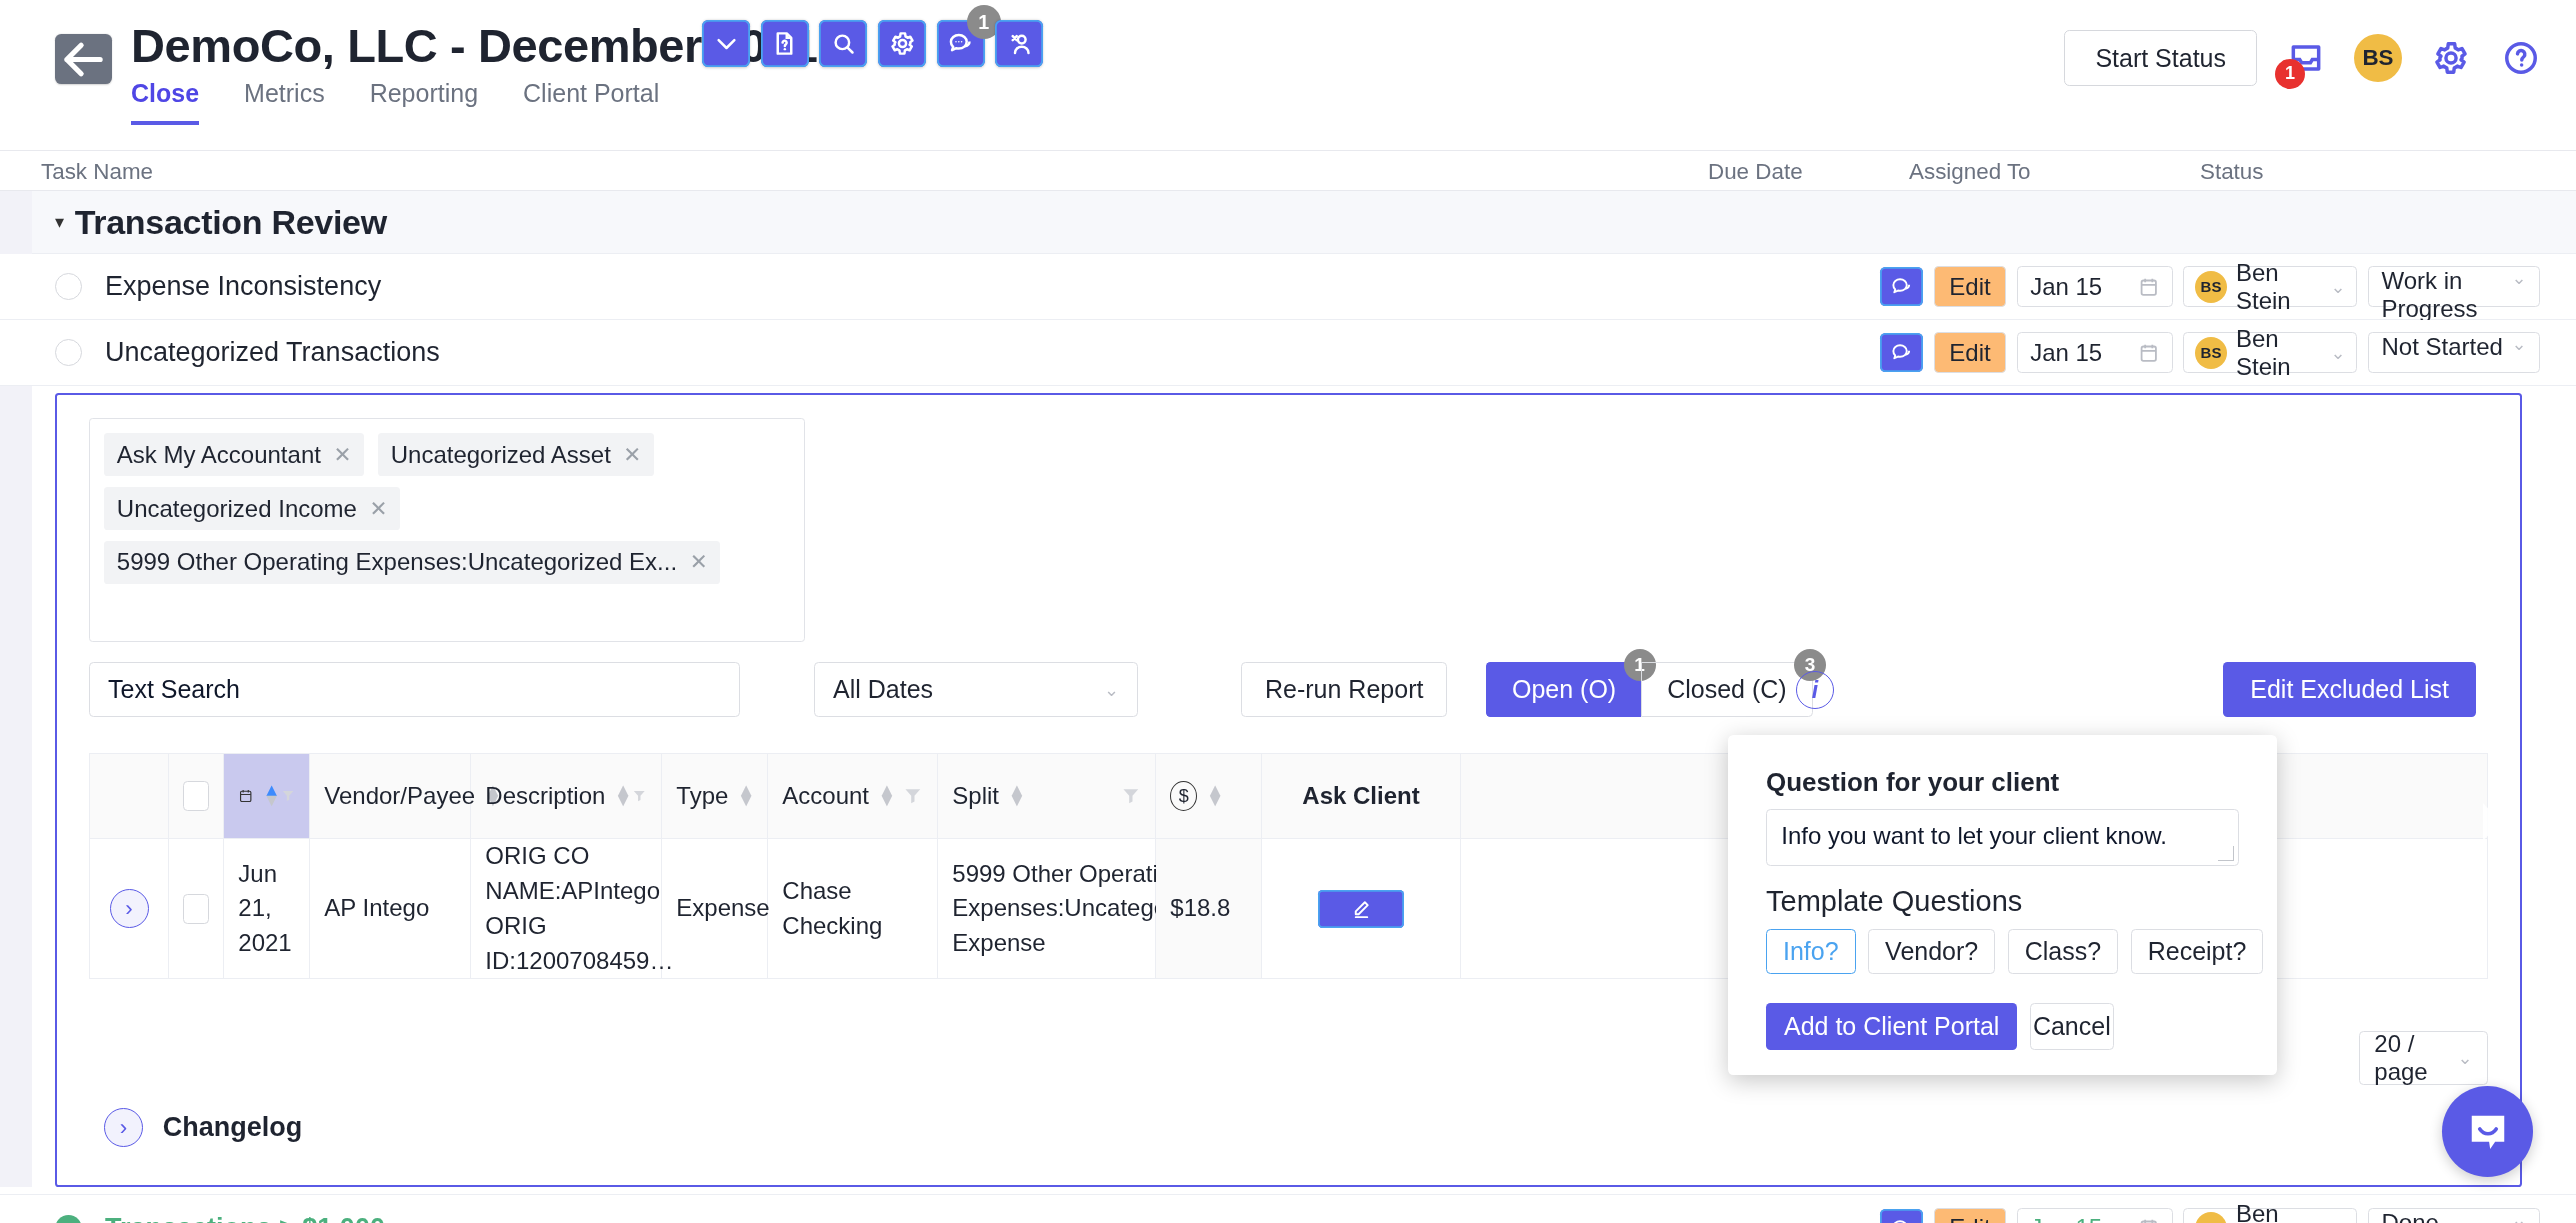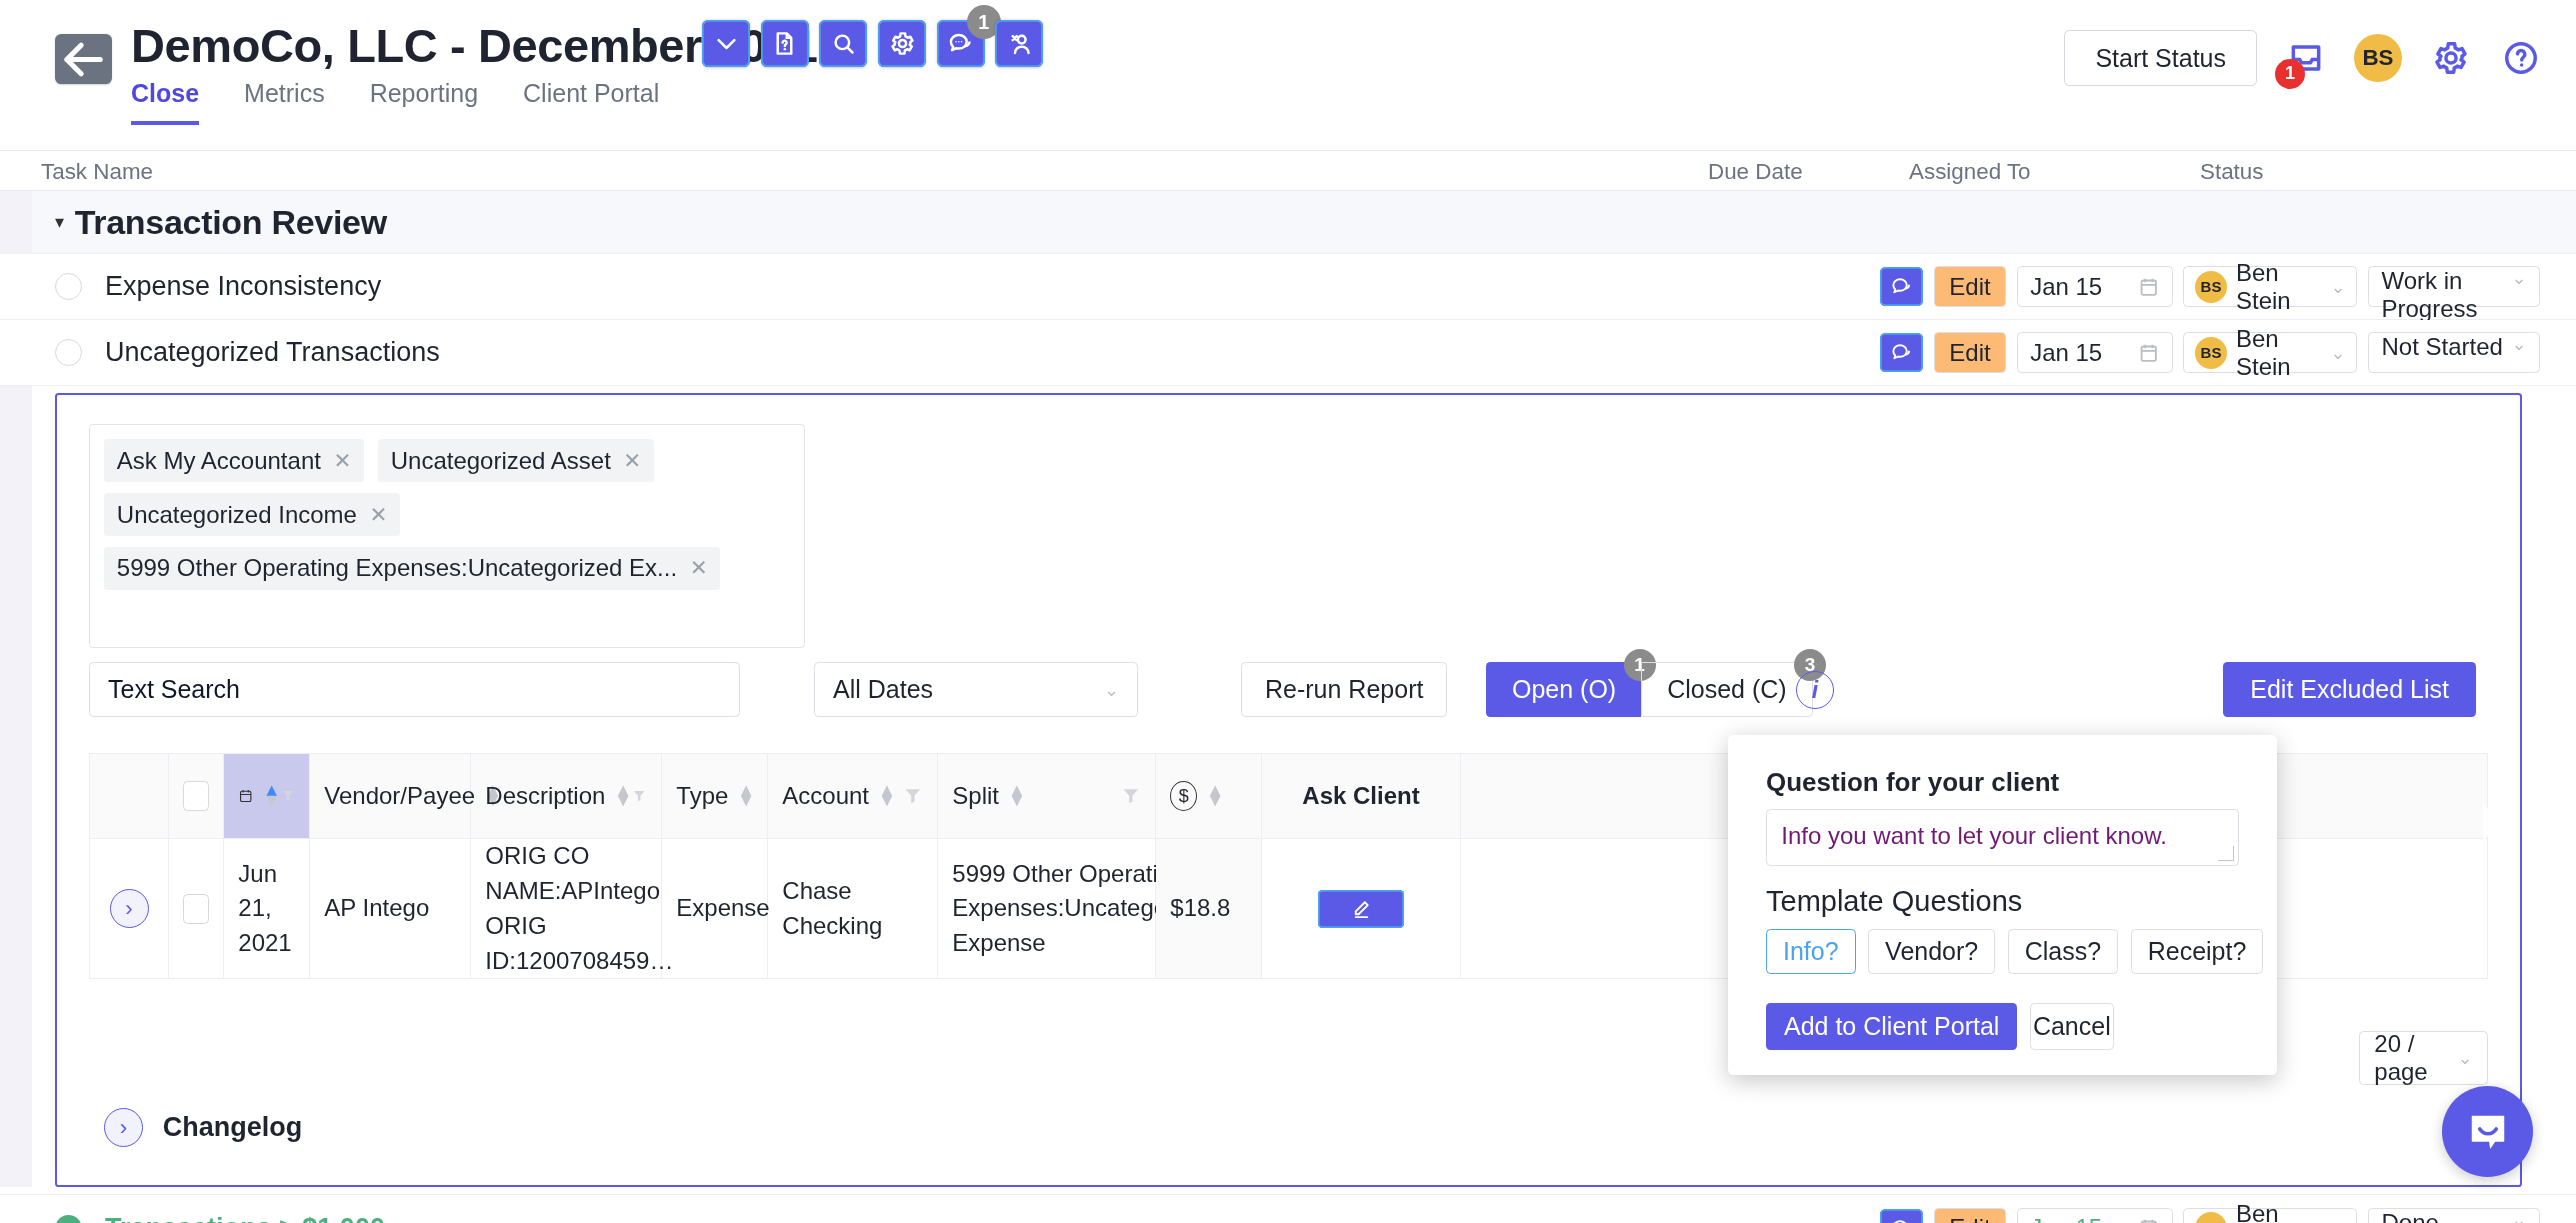--- a/index.html
+++ b/index.html
@@ -117,21 +117,21 @@
   .chev { color:#b9bcc4; font-size:18px; }
   .cal-icon { width:21.5px; height:21.5px; stroke:#b9bcc4; fill:none; stroke-width:2; }
 
   
   .panel {
     margin:7.2px 54px 0 55px; border:2.7px solid #5a5ae6; border-radius:3.6px;
     background:#fff; height:794px; position:relative; overflow:visible;
   }
 
   .tagbox {
-    position:absolute; left:32px; top:29px; width:716px; height:224px;
+    position:absolute; left:32px; top:23px; width:716px; height:224px;
     border:0.9px solid #e1e3e8; border-radius:3.6px; padding:14.3px 14.3px;
     display:flex; flex-wrap:wrap; align-content:flex-start; gap:10.7px 14.3px;
   }
   .tag {
     background:#f2f3f5; border-radius:3.6px; padding:7.2px 12.5px;
     font-size:24px; display:inline-flex; align-items:center; gap:12.5px; height:43px;
   }
   .tag .x { color:#9aa0a8; font-size:21.5px; }
 
   .filterbar { position:absolute; left:32px; top:267px; right:32px; height:55px; }
@@ -218,21 +218,21 @@
 
   
   .popup {
     position:absolute; left:1728px; top:735px; width:549px; height:340px;
     background:#fff; border-radius:5.4px; box-shadow:0 5.4px 23px rgba(0,0,0,.22);
     padding:32px 38px; z-index:40;
   }
   .pp-label { font-size:26px; font-weight:700; margin-bottom:10.7px; }
   .pp-ta {
     width:100%; height:57px; border:0.9px solid #dcdee3; border-radius:4.5px;
-    padding:12.5px 14.3px; font-size:24px; color:#701a75; position:relative;
+    padding:12.5px 14.3px; font-size:24px; color:#0f172a; position:relative;
   }
   .pp-ta::after {
     content:""; position:absolute; right:4.5px; bottom:3.6px; width:14.3px; height:14.3px;
     border-right:1.8px solid #c2c5cb; border-bottom:1.8px solid #c2c5cb; transform:skewX(-0deg);
   }
   .pp-sub { font-size:29px; font-weight:400; margin:19.7px 0 10.7px; }
   .pp-chips { display:flex; gap:12.5px; }
   .pp-chip {
     border:0.9px solid #dcdee3; border-radius:4.5px; background:#fff;
     padding:7.2px 16px; font-size:25px; height:45px; display:flex; align-items:center;

